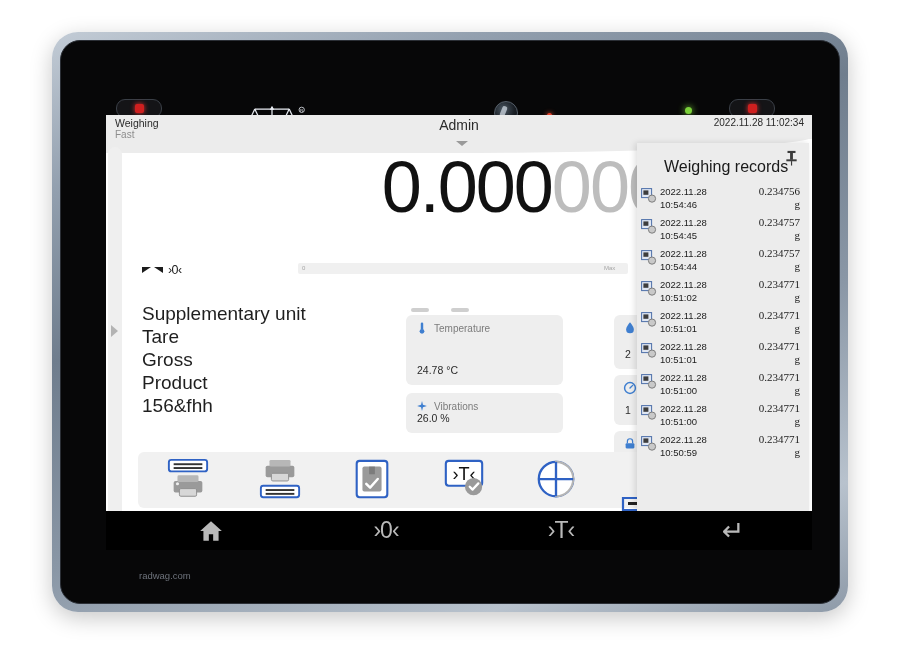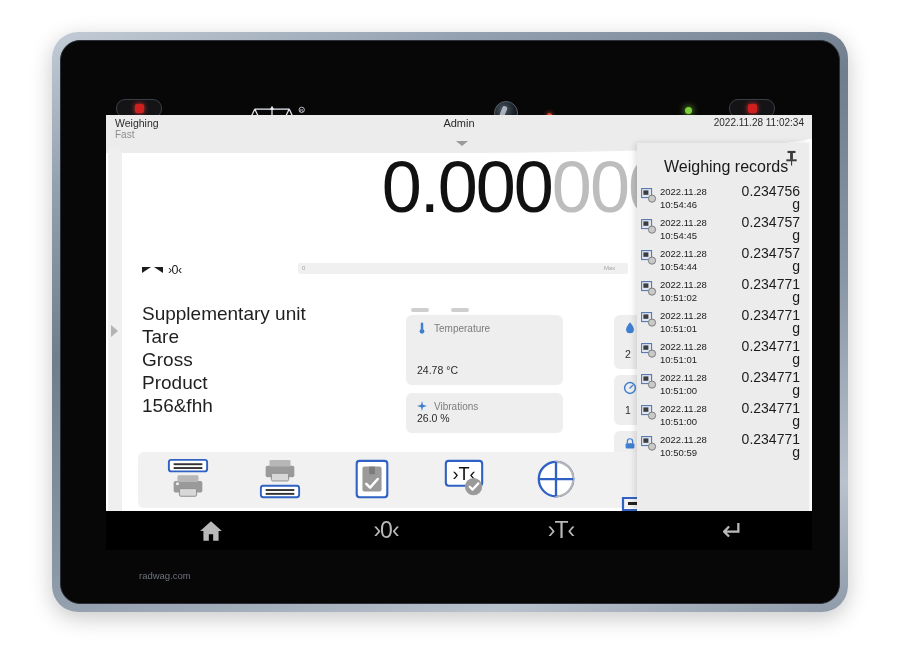--- a/index.html
+++ b/index.html
@@ -31,21 +31,21 @@
   #cam-led{position:absolute;left:486px;top:72px;width:5px;height:5px;border-radius:50%;background:#e4422c;box-shadow:0 0 5px #ff5a3a;}
   #cam-label{position:absolute;left:452px;top:82px;font-size:4.6px;color:#8a8f97;letter-spacing:.4px;}
 
   
   #screen{position:absolute;left:45px;top:74px;width:706px;height:435px;background:#ffffff;overflow:hidden;}
 
   
   #statusbar{position:absolute;left:0;top:0;width:100%;height:24px;background:#ececec;}
   #st-mode{position:absolute;left:9px;top:2px;font-size:10.5px;color:#2a2a2a;}
   #st-sub{position:absolute;left:9px;top:14px;font-size:10px;color:#8d8d8d;}
-  #st-user{position:absolute;left:0;top:2px;width:100%;text-align:center;font-size:11px;color:#2a2a2a;}
+  #st-user{position:absolute;left:0;top:2px;width:100%;text-align:center;font-size:14px;color:#2a2a2a;}
   #st-date{position:absolute;right:8px;top:2px;font-size:10px;color:#2a2a2a;}
   #st-curve{position:absolute;left:0;top:22px;width:100%;height:16px;
     background:#ececec;border-radius:0 0 52% 0 / 0 0 100% 0;}
   #st-chevron{position:absolute;left:350px;top:26px;width:0;height:0;
     border-left:6px solid transparent;border-right:6px solid transparent;border-top:5px solid #9a9a9a;}
 
   
   #drawer{position:absolute;left:2px;top:32px;width:14px;height:374px;background:#efefef;border-radius:7px;}
   #drawer-arrow{position:absolute;left:5px;top:210px;width:0;height:0;
     border-top:6px solid transparent;border-bottom:6px solid transparent;border-left:7px solid #b3b3b3;}
@@ -85,21 +85,21 @@
 
   
   #records{position:absolute;left:531px;top:28px;width:172px;height:370px;background:#ececec;
     box-shadow:-2px 0 6px rgba(0,0,0,.13);}
   #rec-title{position:absolute;left:10px;top:15px;font-size:16px;color:#1a1a1a;margin-left:17px;}
   #pin{position:absolute;right:11px;top:7px;width:13px;height:16px;color:#3b3b3b;}
   #rec-list{position:absolute;left:4px;top:42px;right:3px;}
   .rec{display:flex;align-items:flex-start;height:31px;}
   .rec .ricon{flex:0 0 16px;height:15px;margin-top:3px;margin-right:3px;color:#5c6b86;}
   .rec .rdt{flex:0 0 66px;font-size:9.5px;line-height:13px;color:#1c1c1c;}
-  .rec .rval{flex:1;text-align:right;font-size:14px;line-height:13px;color:#1c1c1c;padding-right:6px;}
+  .rec .rval{flex:1;text-align:right;font-size:11px;line-height:13px;color:#1c1c1c;padding-right:6px;font-family:Liberation Serif, serif;}
 
   
   #toolbar{position:absolute;left:32px;top:337px;width:570px;height:56px;background:#f1f1f1;border-radius:6px;}
   .tbtn{position:absolute;top:6px;width:64px;height:44px;}
   
   #hidden-tool{position:absolute;left:513px;top:380px;width:46px;height:20px;}
 
   
   #navbar{position:absolute;left:0;bottom:0;width:100%;height:39px;background:#000;}
   .nav{position:absolute;top:0;height:39px;display:flex;align-items:center;justify-content:center;color:#b9b9b9;}

